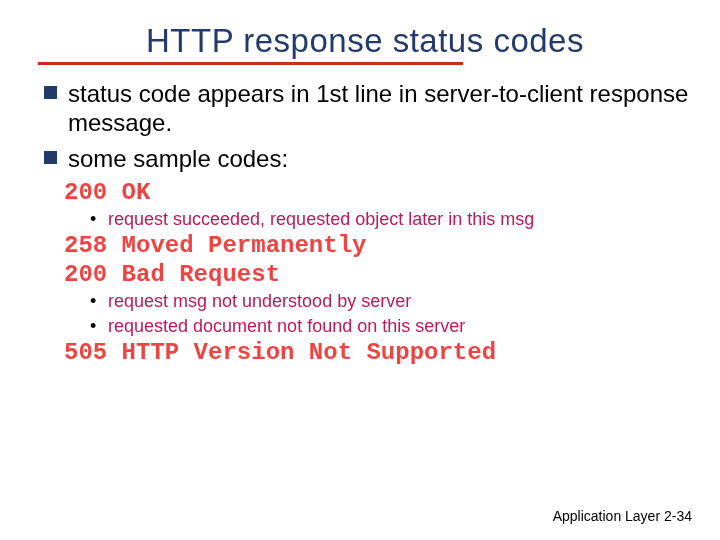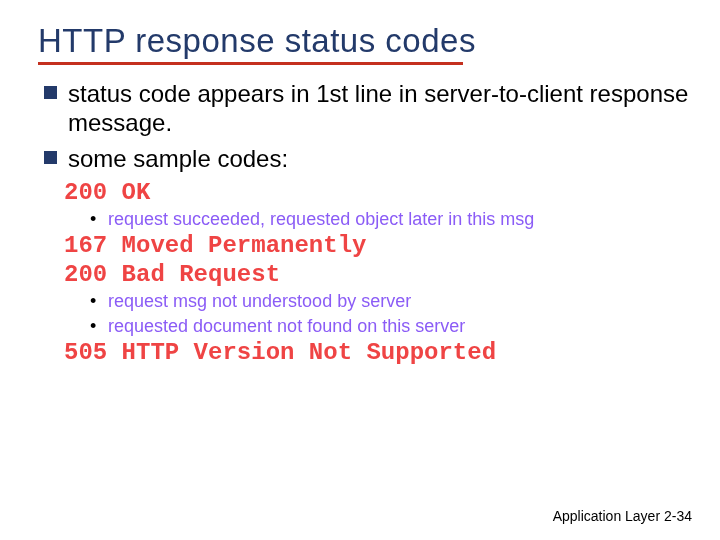--- a/index.html
+++ b/index.html
@@ -18,20 +18,21 @@
     padding: 12px 28px 0 28px;
     position: relative;
   }
   .title {
     font-family: Verdana, Geneva, sans-serif;
     font-size: 33px;
     font-weight: 400;
     color: #233a6a;
     letter-spacing: 0.5px;
     margin: 10px 0 2px 10px;
+    text-align: center;
   }
   .title-underline {
     margin-left: 10px;
     width: 425px;
     height: 3px;
     background: #c4301f;
     margin-bottom: 14px;
   }
   ul.main {
     list-style: none;
@@ -71,21 +72,21 @@
     list-style: none;
     padding: 0 0 0 26px;
     margin: 0 0 2px 0;
   }
   ul.sub > li {
     position: relative;
     padding-left: 18px;
     font-family: Verdana, Arial, sans-serif;
     font-size: 18px;
     line-height: 1.25;
-    color: #8b5cf6;
+    color: #be185d;
   }
   ul.sub > li::before {
     content: "•";
     position: absolute;
     left: 0;
     top: 0;
     color: #000;
     font-size: 18px;
   }
   .footer {
@@ -109,21 +110,21 @@
     <li><span>some sample codes:</span></li>
   </ul>
 
   <div class="codes">
 
     <div class="code-line">200 OK</div>
     <ul class="sub">
       <li>request succeeded, requested object later in this msg</li>
     </ul>
 
-    <div class="code-line">167 Moved Permanently</div>
+    <div class="code-line">258 Moved Permanently</div>
 
     <div class="code-line">200 Bad Request</div>
     <ul class="sub">
       <li>request msg not understood by server</li>
     </ul>
 
     <ul class="sub">
       <li>requested document not found on this server</li>
     </ul>
 

